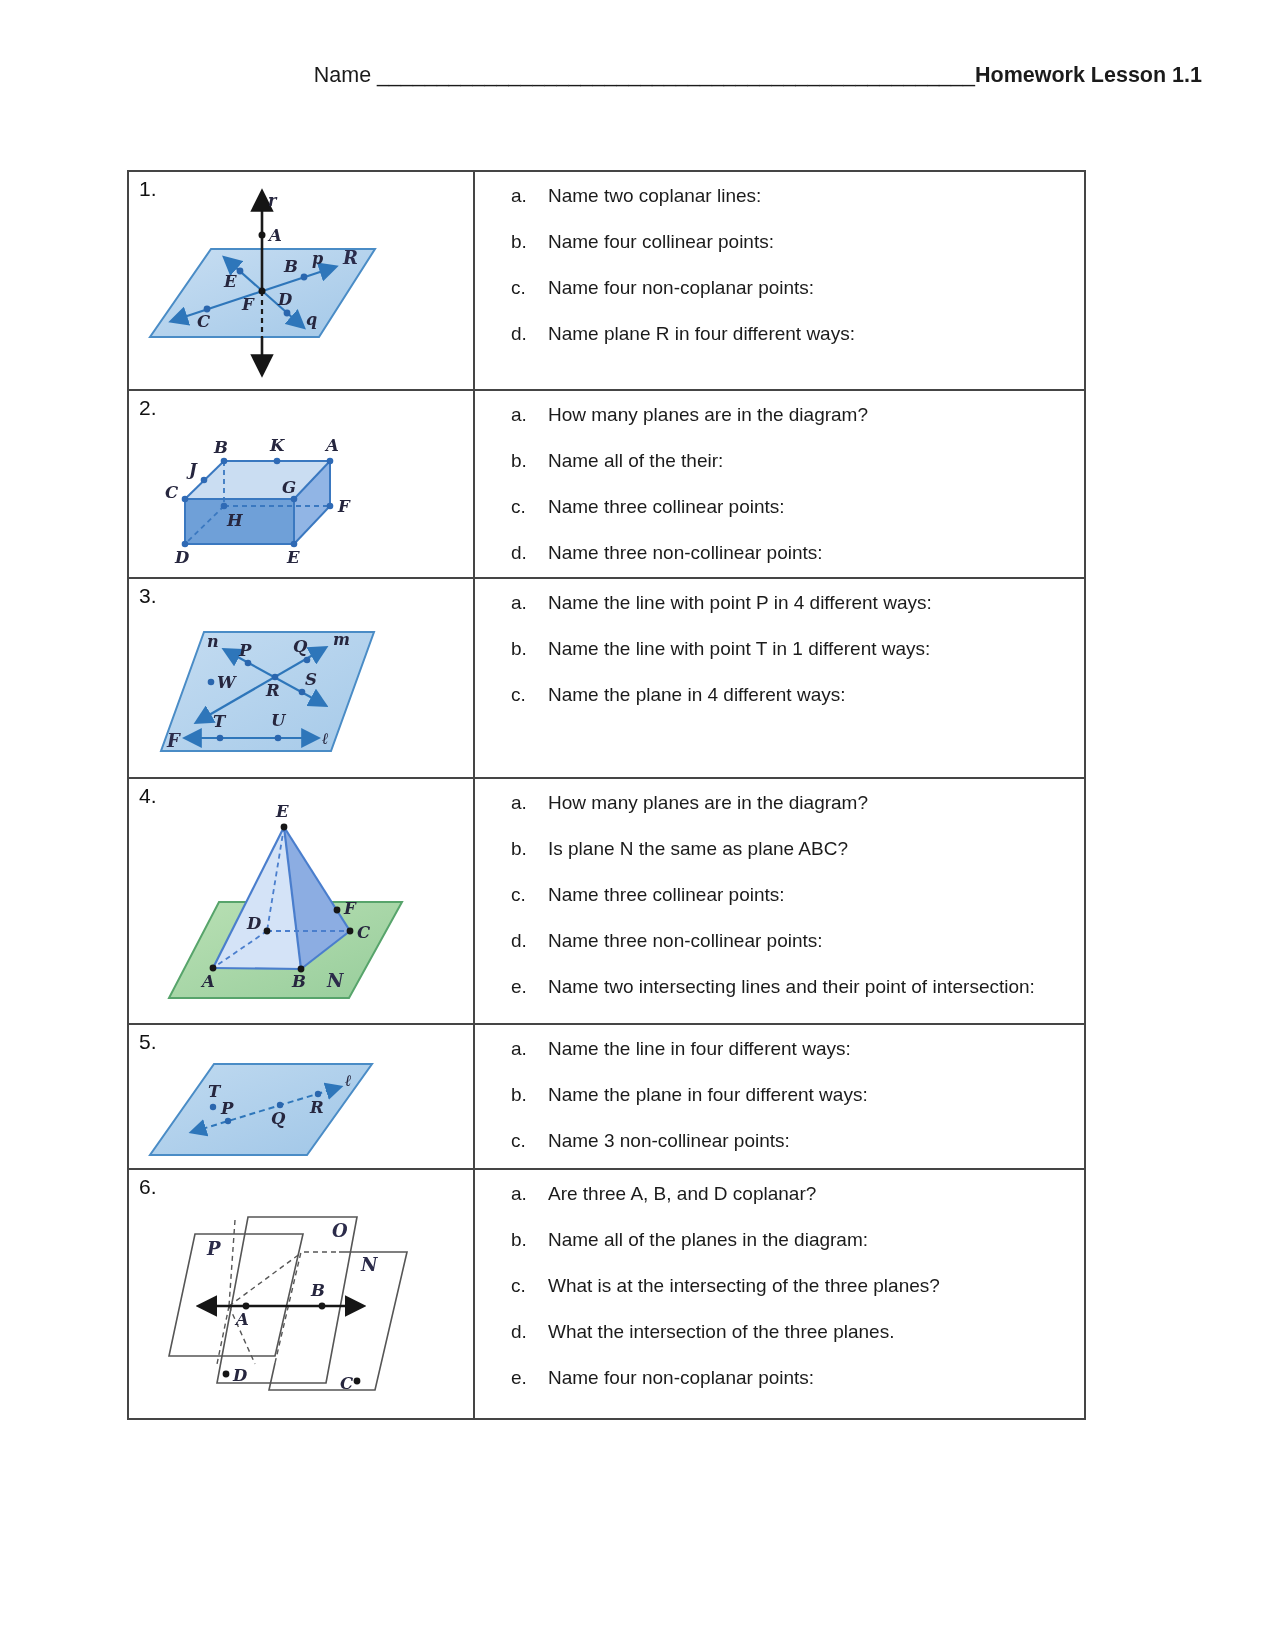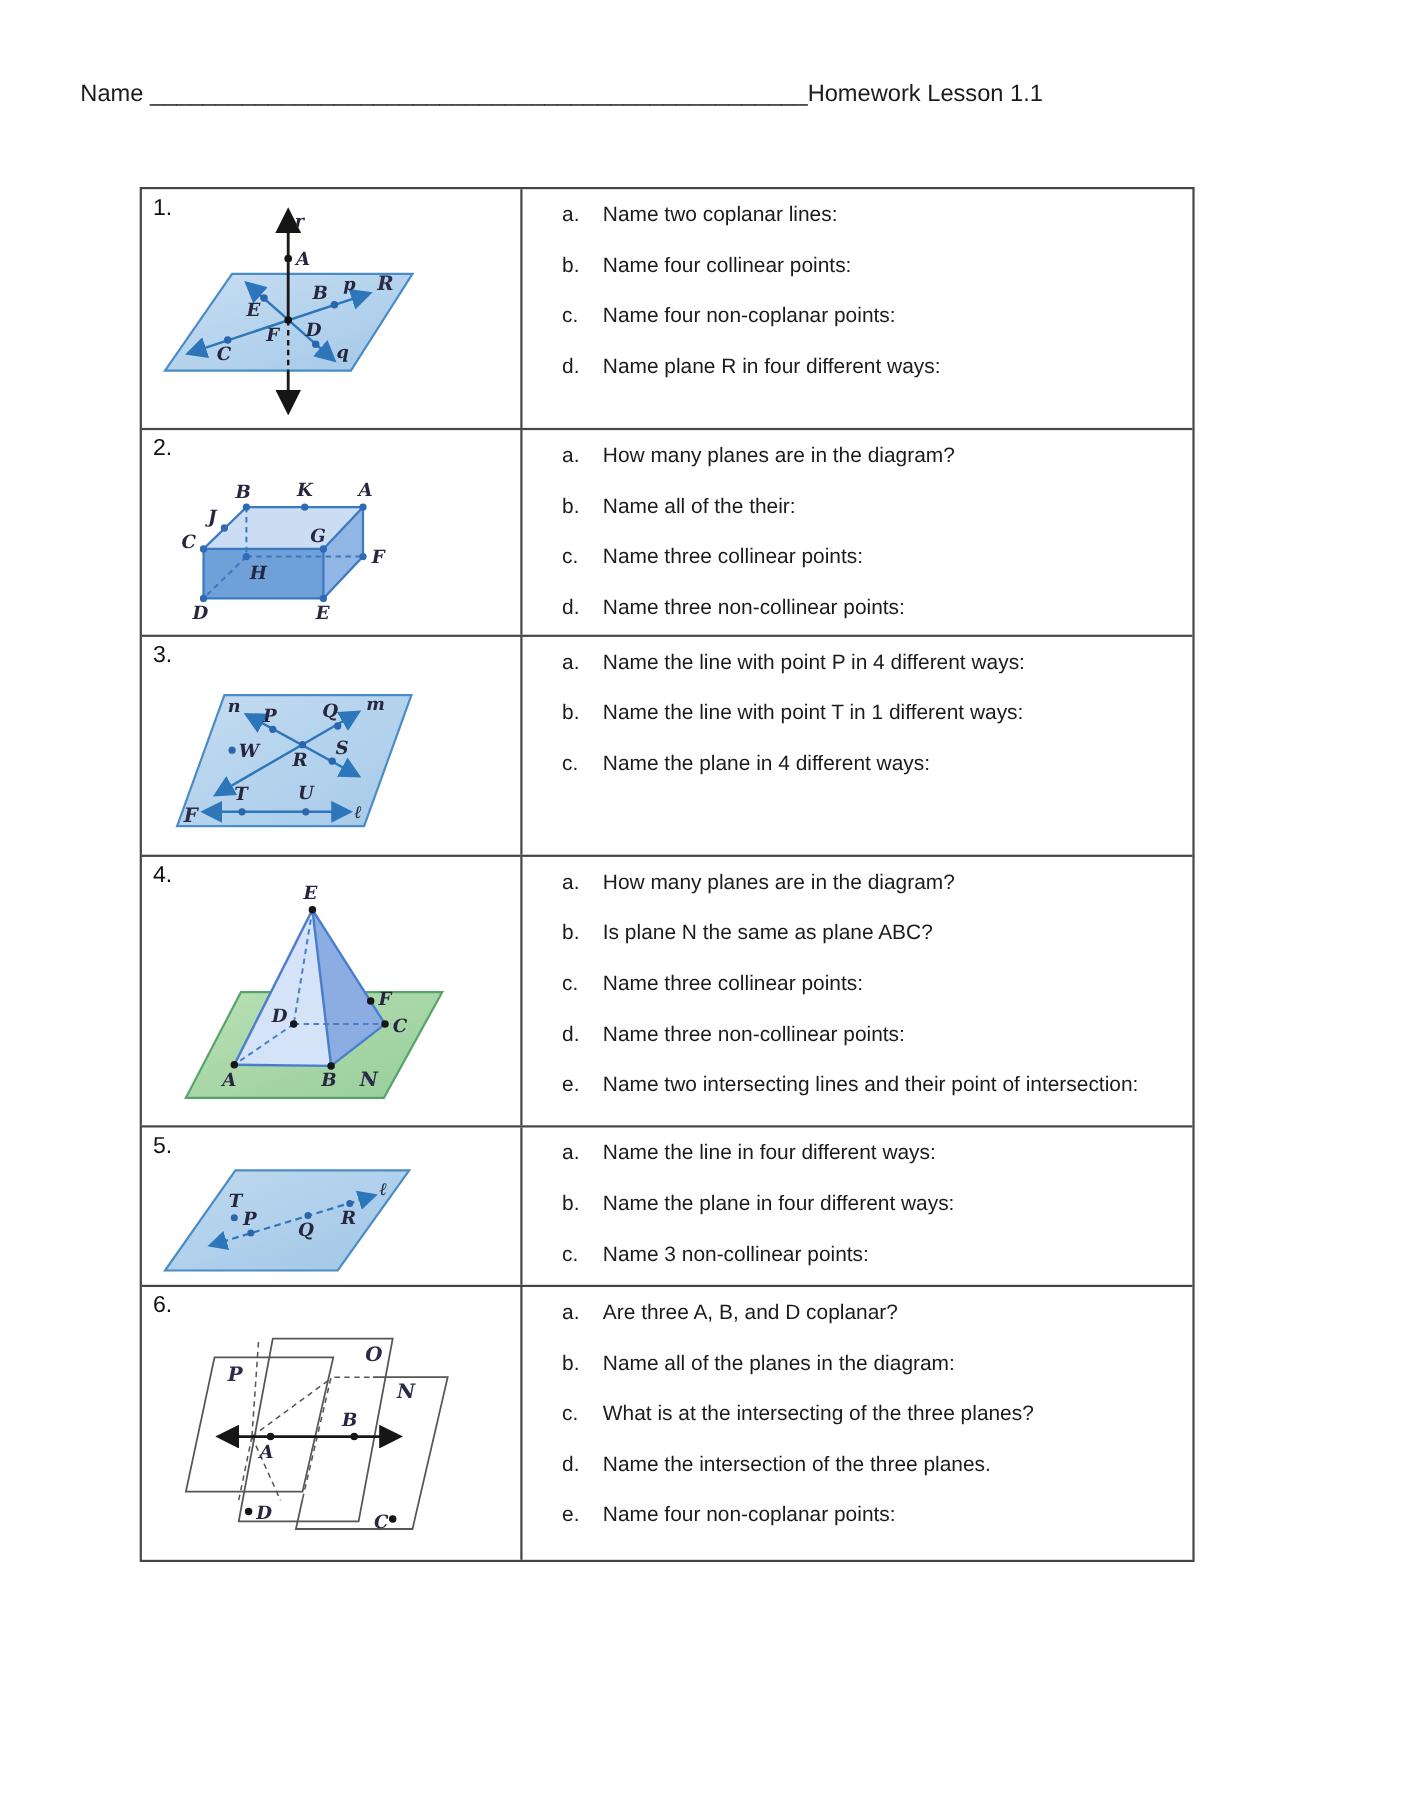--- a/index.html
+++ b/index.html
@@ -1,22 +1,22 @@
 <!DOCTYPE html>
 <html><head>
 <meta charset="utf-8">
 <style>
   html,body{margin:0;padding:0;background:#e8e8e8;}
   .page{position:relative;width:1275px;height:1651px;background:#ffffff;
         font-family:"Liberation Sans",sans-serif;color:#1b1b1b;overflow:hidden;}
   
-  .header{position:absolute;left:73px;right:73px;top:70px;display:flex;
-          justify-content:flex-start;font-size:21.5px;line-height:30px;}
+  .header{position:absolute;left:73px;right:73px;top:60px;display:flex;
+          justify-content:flex-end;font-size:21.5px;line-height:30px;}
   .h-left .course{margin-top:2px;}
-  .h-right{white-space:nowrap;}
+  .h-right{white-space:nowrap;font-weight:bold;}
   .blank{letter-spacing:0;}
   
   .hw-table{position:absolute;left:127px;top:170px;width:959px;
             border:2px solid #454545;box-sizing:border-box;}
   .row{display:flex;border-bottom:2px solid #454545;box-sizing:border-box;}
   .row:last-child{border-bottom:none;}
   .cl{width:346px;flex:none;border-right:2px solid #454545;box-sizing:border-box;
       position:relative;}
   .cr{flex:1;padding:12px 18px 0 36px;box-sizing:border-box;}
   .num{position:absolute;top:5px;left:10px;font-size:21px;color:#111;z-index:2;}
@@ -386,21 +386,21 @@
         <div class="q">
             <span class="ql">b.</span>
             <span class="qt">Name all of the planes in the diagram:</span>
           </div>
         <div class="q">
             <span class="ql">c.</span>
             <span class="qt">What is at the intersecting of the three planes?</span>
           </div>
         <div class="q">
             <span class="ql">d.</span>
-            <span class="qt">Name the intersection of the three planes.</span>
+            <span class="qt">What the intersection of the three planes.</span>
           </div>
         <div class="q">
             <span class="ql">e.</span>
             <span class="qt">Name four non-coplanar points:</span>
           </div>
       </div>
     </div>
 
   </div>
 </div>

